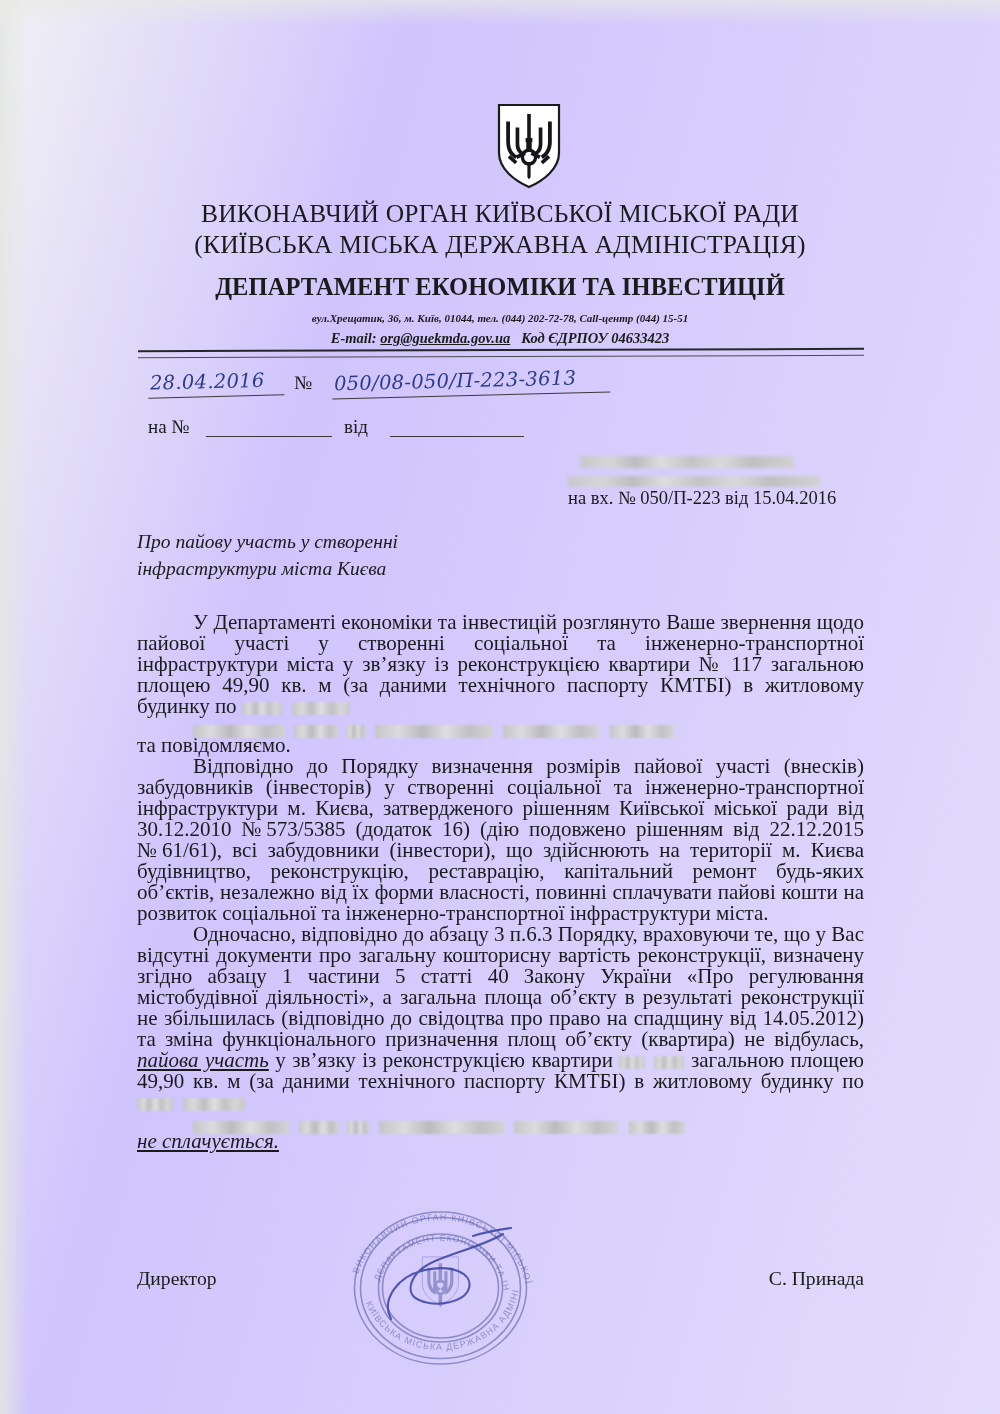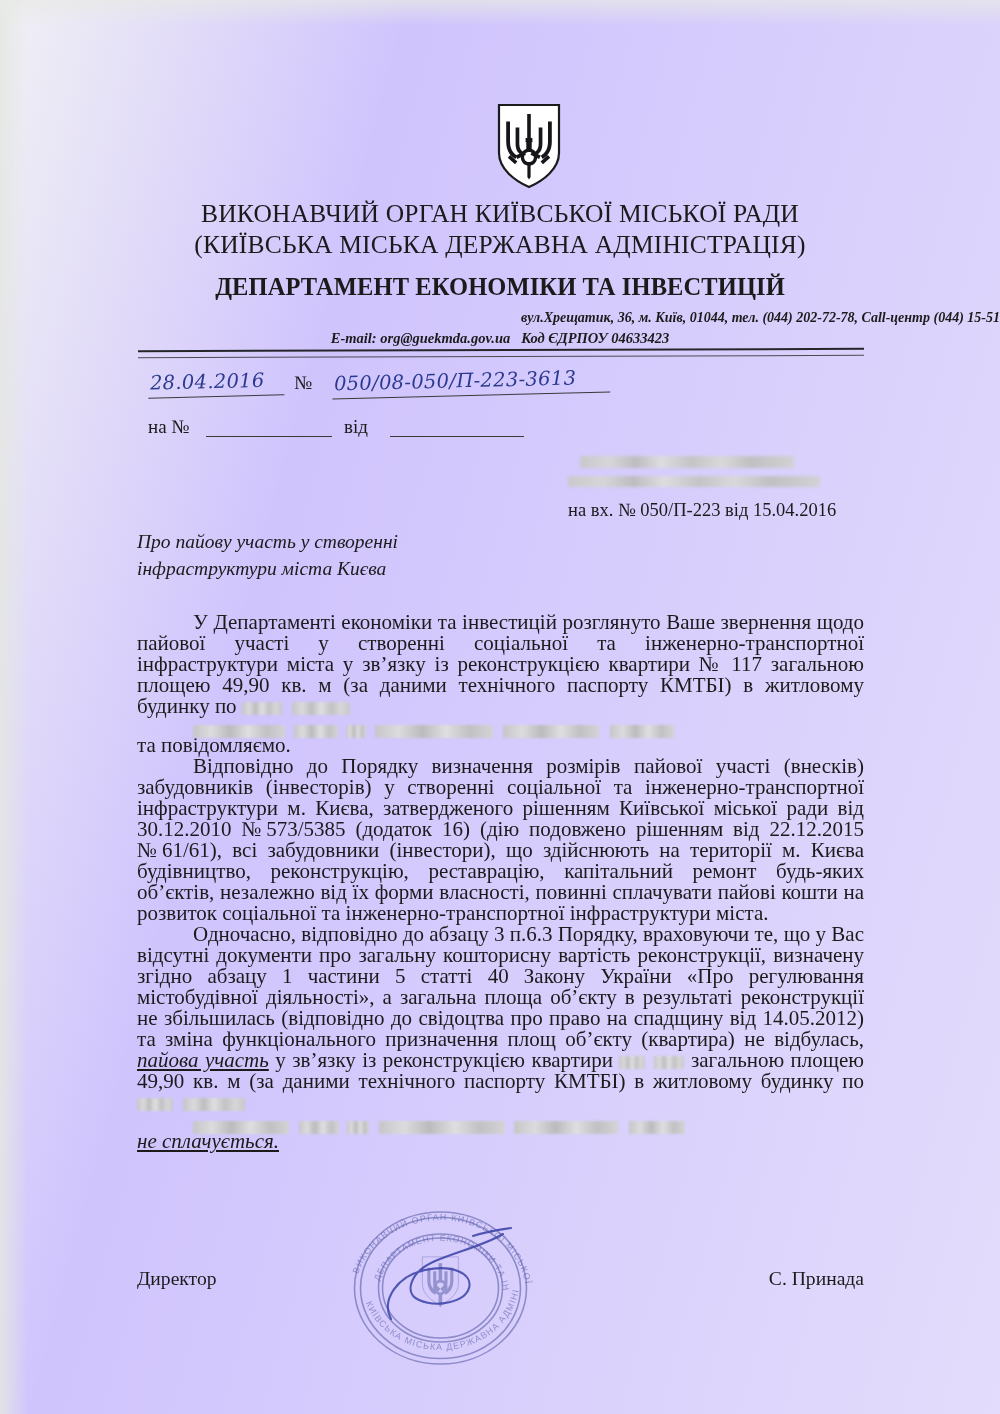--- a/index.html
+++ b/index.html
@@ -65,35 +65,35 @@
   }
   .lh-dept {
     margin-top: 13px;
     font-size: 24.5px;
     font-weight: bold;
     letter-spacing: 0.1px;
     white-space: nowrap;
   }
   .lh-addr {
     margin-top: 7px;
-    font-size: 14px;
+    font-size: 11px;
     font-style: italic;
     font-weight: bold;
     line-height: 20px;
     white-space: nowrap;
-    text-align: right;
   }
   .lh-email {
     font-size: 14.5px;
     font-style: italic;
     font-weight: bold;
     line-height: 20px;
     white-space: nowrap;
   }
   .lh-email .mail {
+    text-decoration: underline;
   }
 
   
   .rule {
     position: absolute;
     left: 138px;
     top: 349px;
     width: 726px;
     height: 5px;
     border-top: 2.5px solid #25262a;
@@ -187,21 +187,20 @@
     background: linear-gradient(90deg,
       #c9c9cb 0%, #d6d6d8 14%, #bdbdc0 26%, #dddde0 38%,
       #c4c4c7 52%, #d9d9db 66%, #c0c0c3 80%, #d2d2d5 100%);
     filter: blur(1.4px);
     border-radius: 1px;
     vertical-align: middle;
   }
   .addr-redact-1 { width: 214px; height: 12px; margin-left: 12px; }
   .addr-redact-2 { width: 252px; height: 11px; margin-top: 3px; }
   .incoming {
-    margin-top: 12px;
     font-size: 18.5px;
     white-space: nowrap;
   }
 
   
   .subject {
     position: absolute;
     left: 137px;
     top: 528px;
     width: 420px;

